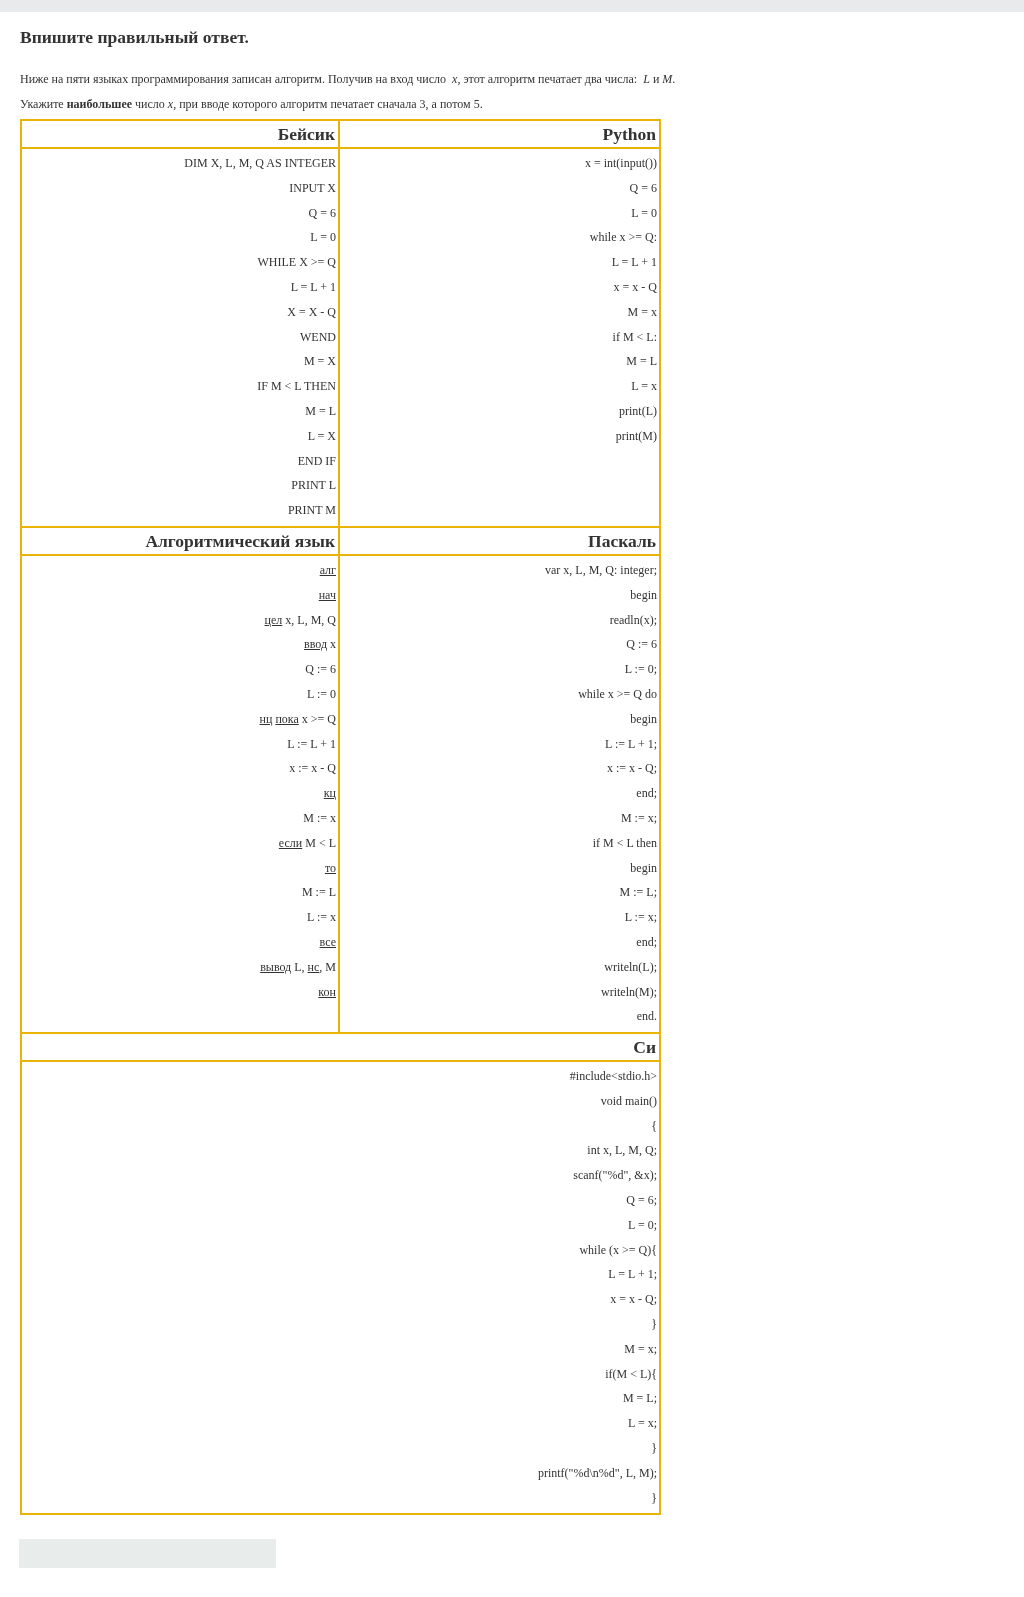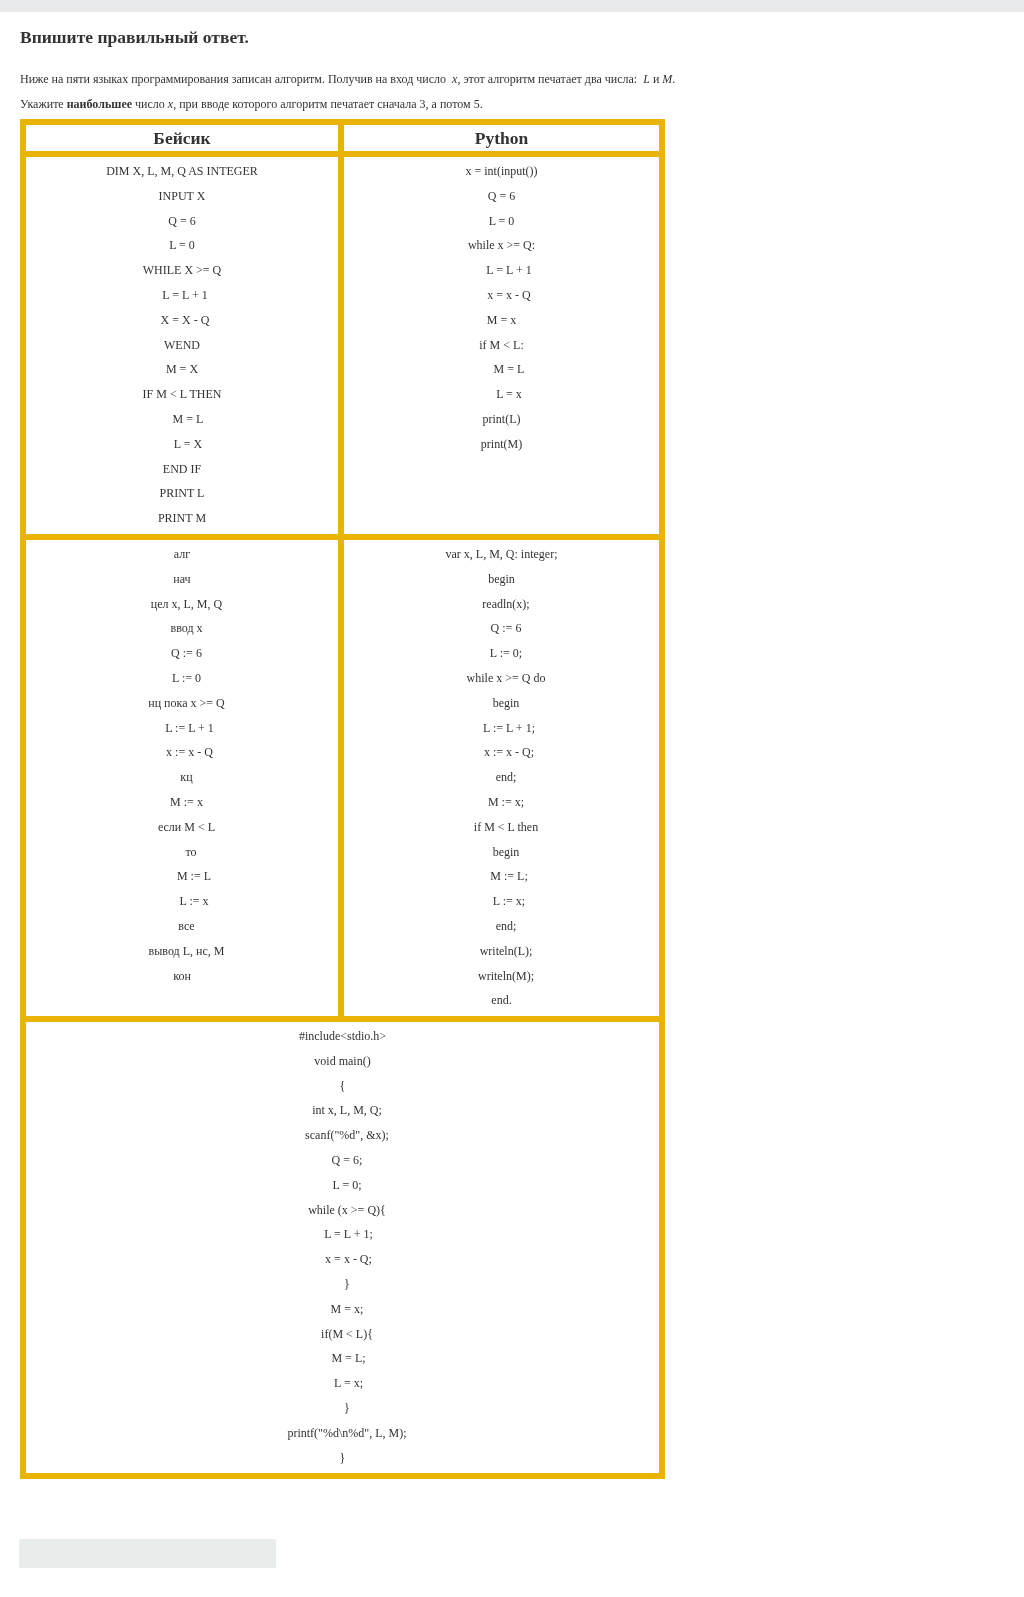--- a/index.html
+++ b/index.html
@@ -30,38 +30,38 @@
     line-height: 25px;
   }
   .intro .line { white-space: pre-wrap; }
   table.code-table {
     border-collapse: collapse;
     table-layout: fixed;
     width: 639px;
     margin-top: 2px;
   }
   table.code-table th, table.code-table td {
-    border: 6px solid #eab308;
-    text-align: center;
+    border: 2px solid #eab308;
+    text-align: right;
     vertical-align: top;
     padding: 2px 2px;
   }
   table.code-table th {
     font-size: 17.5px;
     font-weight: bold;
     line-height: 22px;
     padding: 2px 3px;
   }
   .code {
     font-size: 12px;
     line-height: 24.8px;
     padding-bottom: 1px;
   }
   .code .line { white-space: pre; min-height: 24.8px; }
-  .u { }
+  .u { text-decoration: underline; }
   .i { font-style: italic; }
   .b { font-weight: bold; }
   .answer-box {
     position: absolute;
     left: 19px;
     top: 1539px;
     width: 257px;
     height: 29px;
     background: #e8eceb;
     border: none;
@@ -125,20 +125,24 @@
               <div class="line"><span>     L = L + 1</span></div>
               <div class="line"><span>     x = x - Q</span></div>
               <div class="line"><span>M = x</span></div>
               <div class="line"><span>if M &lt; L:</span></div>
               <div class="line"><span>     M = L</span></div>
               <div class="line"><span>     L = x</span></div>
               <div class="line"><span>print(L)</span></div>
               <div class="line"><span>print(M)</span></div>
             </div>
         </td>
+      </tr>
+      <tr>
+        <th>Алгоритмический язык</th>
+        <th>Паскаль</th>
       </tr>
       <tr>
         <td>
           <div class="code">
               <div class="line"><span class="u">алг</span></div>
               <div class="line"><span class="u">нач</span></div>
               <div class="line"><span>   </span><span class="u">цел</span><span> x, L, M, Q</span></div>
               <div class="line"><span>   </span><span class="u">ввод</span><span> x</span></div>
               <div class="line"><span>   Q := 6</span></div>
               <div class="line"><span>   L := 0</span></div>
@@ -174,20 +178,23 @@
               <div class="line"><span>     M := L;</span></div>
               <div class="line"><span>     L := x;</span></div>
               <div class="line"><span>   end;</span></div>
               <div class="line"><span>   writeln(L);</span></div>
               <div class="line"><span>   writeln(M);</span></div>
               <div class="line"><span>end.</span></div>
             </div>
         </td>
       </tr>
       <tr>
+        <th colspan="2">Си</th>
+      </tr>
+      <tr>
         <td colspan="2">
           <div class="code">
               <div class="line"><span>#include&lt;stdio.h&gt;</span></div>
               <div class="line"><span>void main()</span></div>
               <div class="line"><span>{</span></div>
               <div class="line"><span>   int x, L, M, Q;</span></div>
               <div class="line"><span>   scanf("%d", &amp;x);</span></div>
               <div class="line"><span>   Q = 6;</span></div>
               <div class="line"><span>   L = 0;</span></div>
               <div class="line"><span>   while (x &gt;= Q){</span></div>

